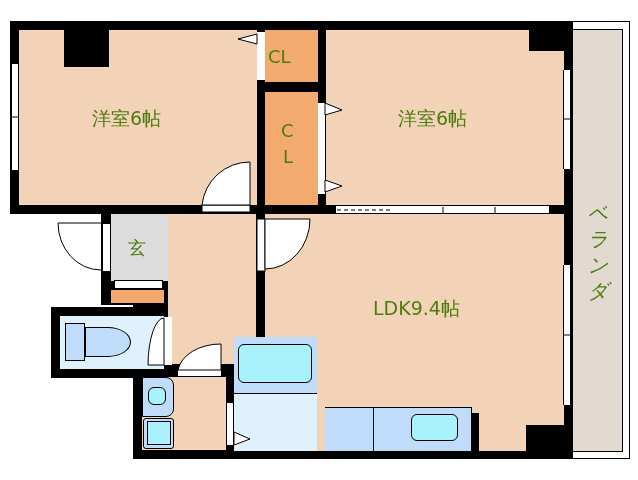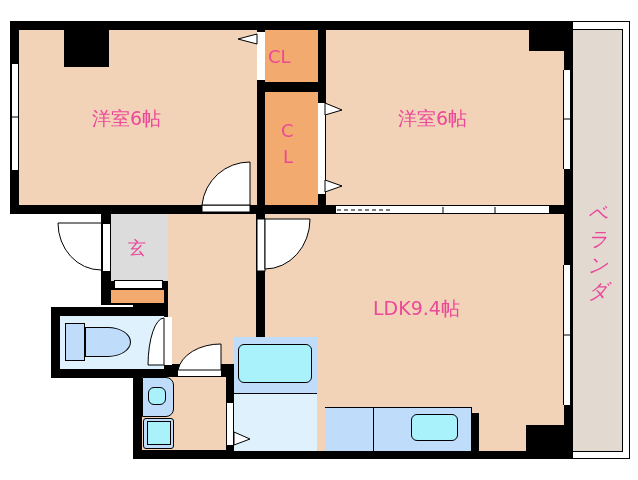--- a/index.html
+++ b/index.html
@@ -8,21 +8,21 @@
   .abs { position: absolute; box-sizing: border-box; }
   .wall { background: #000; }
   .room { background: #f2d3b8; }
   .cl { background: #f2aa6e; }
   .genkan { background: #dcdcdc; }
   .wet { background: #def1fd; }
   .wet2 { background: #bfdcfa; }
   .aqua { background: #a9f2fb; border: 1px solid #000; border-radius: 6px; }
   .veranda-outer { background: #fff; border: 1px solid #000; }
   .veranda { background: #e2d9d1; border: 1px solid #000; }
-  .lbl { color: #ec4899; font-size: 19px; white-space: nowrap; }
+  .lbl { color: #4d7c0f; font-size: 19px; white-space: nowrap; }
   .win { background: #fff; border-left: 1px solid #000; border-right: 1px solid #000; }
   svg.ov { position: absolute; left: 0; top: 0; }
 </style>
 </head>
 <body>
 
 <div>
 
   <div class="abs veranda-outer" style="left:571px;top:21px;width:59px;height:438px;"></div>
   <div class="abs veranda" style="left:571px;top:29px;width:52px;height:423px;"></div>

